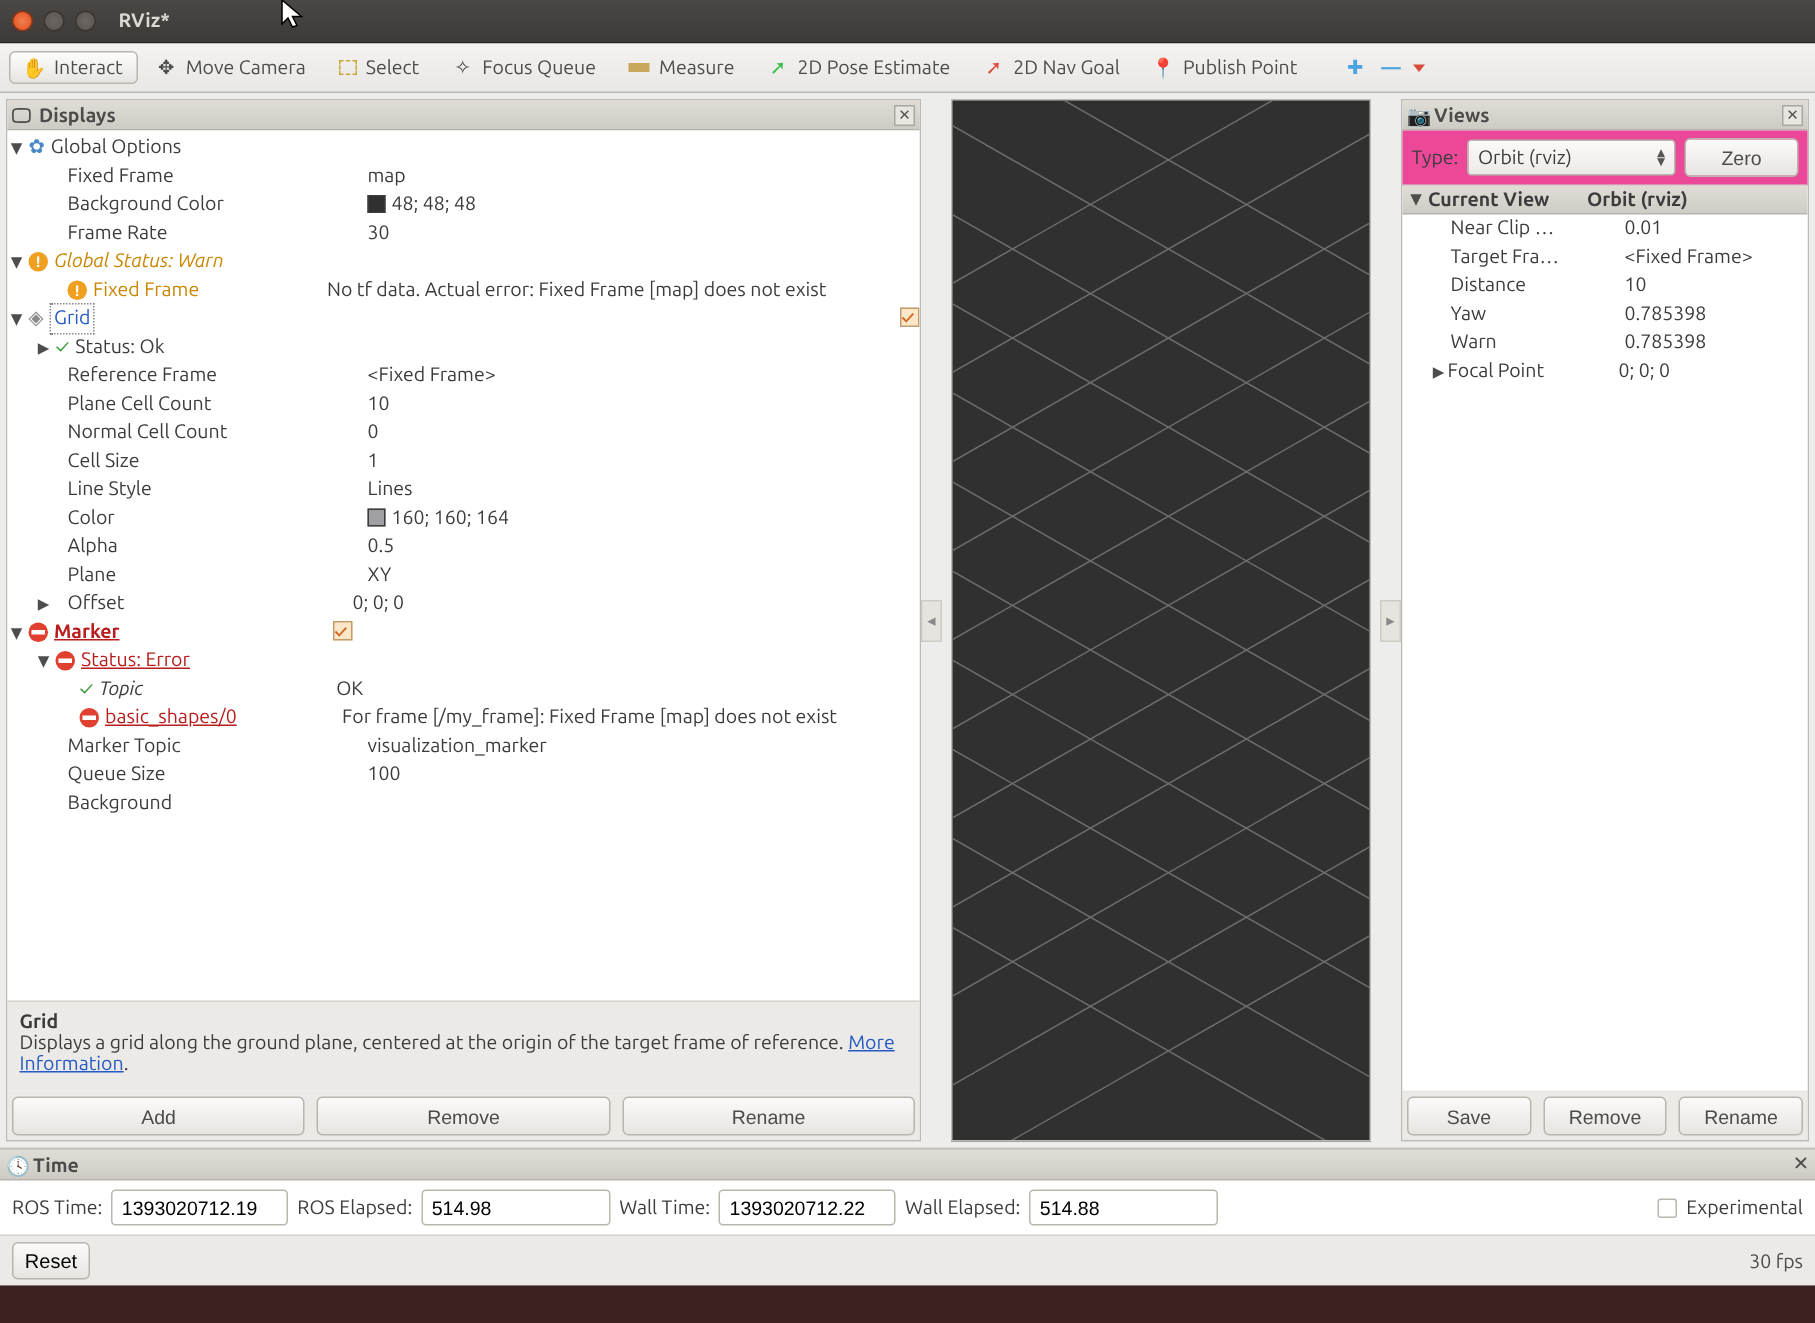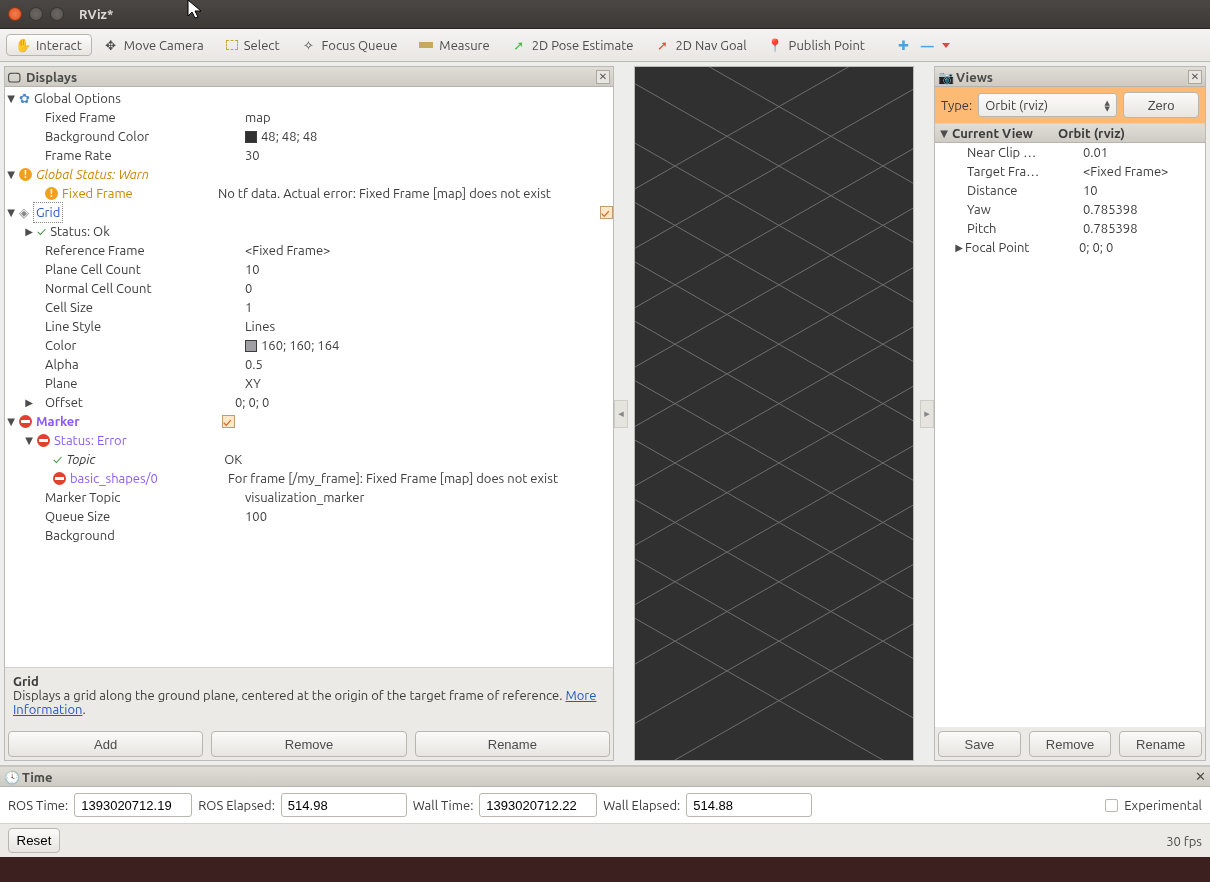--- a/index.html
+++ b/index.html
@@ -84,37 +84,37 @@
   .row .k{white-space:nowrap;overflow:hidden;text-overflow:ellipsis;}
   .row .v{white-space:nowrap;}
   .left-tree .row .k{width:200px;}
   .right-tree .row .k{width:116px;}
   .exp{width:12px;text-align:center;color:#4d4d4d;font-size:10px;}
   .color-swatch{display:inline-block;width:12px;height:12px;border:1px solid #3c3c3c;vertical-align:-2px;margin-right:4px;}
   .checkbox{display:inline-block;width:13px;height:13px;border:1px solid #c29b6e;background:#fce8c9;position:relative;vertical-align:-2px;}
   .checkbox.checked::after{content:"✓";position:absolute;left:0;top:-3px;color:#d16b24;font-size:12px;font-weight:bold;}
   .link{color:#2659c6;}
   .warn{color:#c98600;}
-  .err{color:#8b5cf6;}
+  .err{color:#b91c1c;text-decoration:underline;}
   .ok-ic{color:#3a9a3a;}
   .warn-circle{display:inline-block;width:13px;height:13px;border-radius:7px;background:#f0a020;color:#fff;font-size:10px;line-height:13px;text-align:center;font-weight:bold;}
   .err-circle{display:inline-block;width:13px;height:13px;border-radius:7px;background:#e04030;position:relative;}
   .err-circle::after{content:"";position:absolute;left:2px;top:5px;width:9px;height:3px;background:#fff;}
   .footer-desc{
     background:#ebeae6;border-top:1px solid #d5d3cd;
     padding:6px 8px;font-size:13px;color:#3c3c3c;
     height:60px;
   }
   .footer-desc a{color:#2659c6;text-decoration:underline;}
   .btn-row{display:flex;gap:8px;padding:4px 3px 3px;background:#ebeae6;}
   .btn-row button, .pbtn{
     flex:1;height:26px;border:1px solid #b9b6b0;border-radius:4px;
     background:linear-gradient(#fbfaf9,#e6e5e1);color:#4c4c4c;font-size:13px;
   }
-  .views-top{display:flex;align-items:center;gap:6px;padding:5px 6px;border-bottom:1px solid #d5d3cd;background:#fdba74;}
+  .views-top{display:flex;align-items:center;gap:6px;padding:5px 6px;border-bottom:1px solid #d5d3cd;background:#ec4899;}
   .select{flex:1;height:24px;border:1px solid #b9b6b0;border-radius:3px;background:linear-gradient(#fbfaf9,#ecebe7);display:flex;align-items:center;padding:0 6px;position:relative;}
   .select .spin{margin-left:auto;display:flex;flex-direction:column;font-size:7px;color:#555;line-height:6px;}
   .views-hdr{display:flex;background:linear-gradient(#e0ddd7,#cfccc5);border-bottom:1px solid #b7b4ad;height:19px;align-items:center;font-weight:bold;}
   .views-hdr .c1{width:122px;padding-left:18px;}
   .timebar{
     border-top:1px solid #c7c5c0;
     background:#fff;
   }
   .time-head{height:20px;background:linear-gradient(#e0ddd7,#cecbc4);border-bottom:1px solid #b6b3ac;display:flex;align-items:center;padding:0 4px;font-weight:bold;color:#4b4b49;}
   .time-body{display:flex;align-items:center;gap:6px;padding:6px 8px;}
@@ -411,21 +411,21 @@
             <span class="k">Distance</span>
             <span class="v">10</span>
           </div>
         <div class="row">
             <span style="width:32px;"></span>
             <span class="k">Yaw</span>
             <span class="v">0.785398</span>
           </div>
         <div class="row">
             <span style="width:32px;"></span>
-            <span class="k">Pitch</span>
+            <span class="k">Warn</span>
             <span class="v">0.785398</span>
           </div>
         <div class="row">
             <span style="width:18px;"></span>
             <span class="exp">▶</span>
             <span class="k" style="width:114px;">Focal Point</span>
             <span class="v">0; 0; 0</span>
           </div>
       </div>
       <div class="btn-row">

